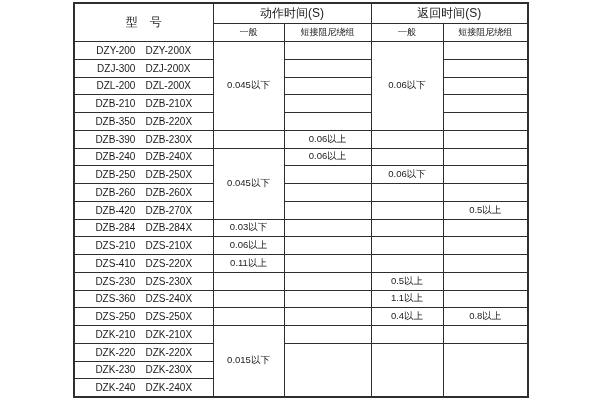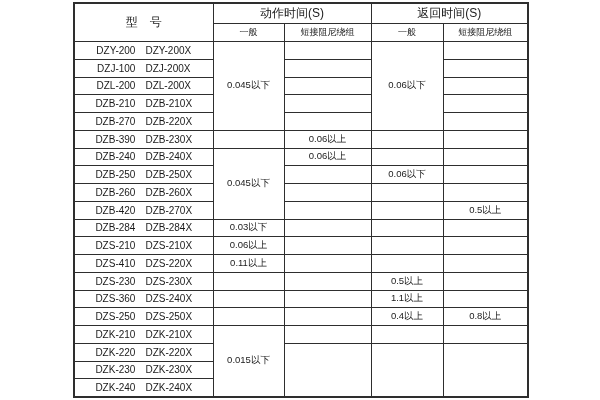--- a/index.html
+++ b/index.html
@@ -66,36 +66,36 @@
     </thead>
     <tbody>
         <tr>
           <td class="model-cell"><span>DZY-200</span><span>DZY-200X</span></td>
           <td rowspan="5">0.045以下</td>
           <td></td>
           <td rowspan="5">0.06以下</td>
           <td></td>
         </tr>
         <tr>
-          <td class="model-cell"><span>DZJ-100</span><span>DZJ-200X</span></td>
+          <td class="model-cell"><span>DZJ-300</span><span>DZJ-200X</span></td>
           <td></td>
           <td></td>
         </tr>
         <tr>
           <td class="model-cell"><span>DZL-200</span><span>DZL-200X</span></td>
           <td></td>
           <td></td>
         </tr>
         <tr>
           <td class="model-cell"><span>DZB-210</span><span>DZB-210X</span></td>
           <td></td>
           <td></td>
         </tr>
         <tr>
-          <td class="model-cell"><span>DZB-270</span><span>DZB-220X</span></td>
+          <td class="model-cell"><span>DZB-350</span><span>DZB-220X</span></td>
           <td></td>
           <td></td>
         </tr>
         <tr>
           <td class="model-cell"><span>DZB-390</span><span>DZB-230X</span></td>
           <td></td>
           <td>0.06以上</td>
           <td></td>
           <td></td>
         </tr>

